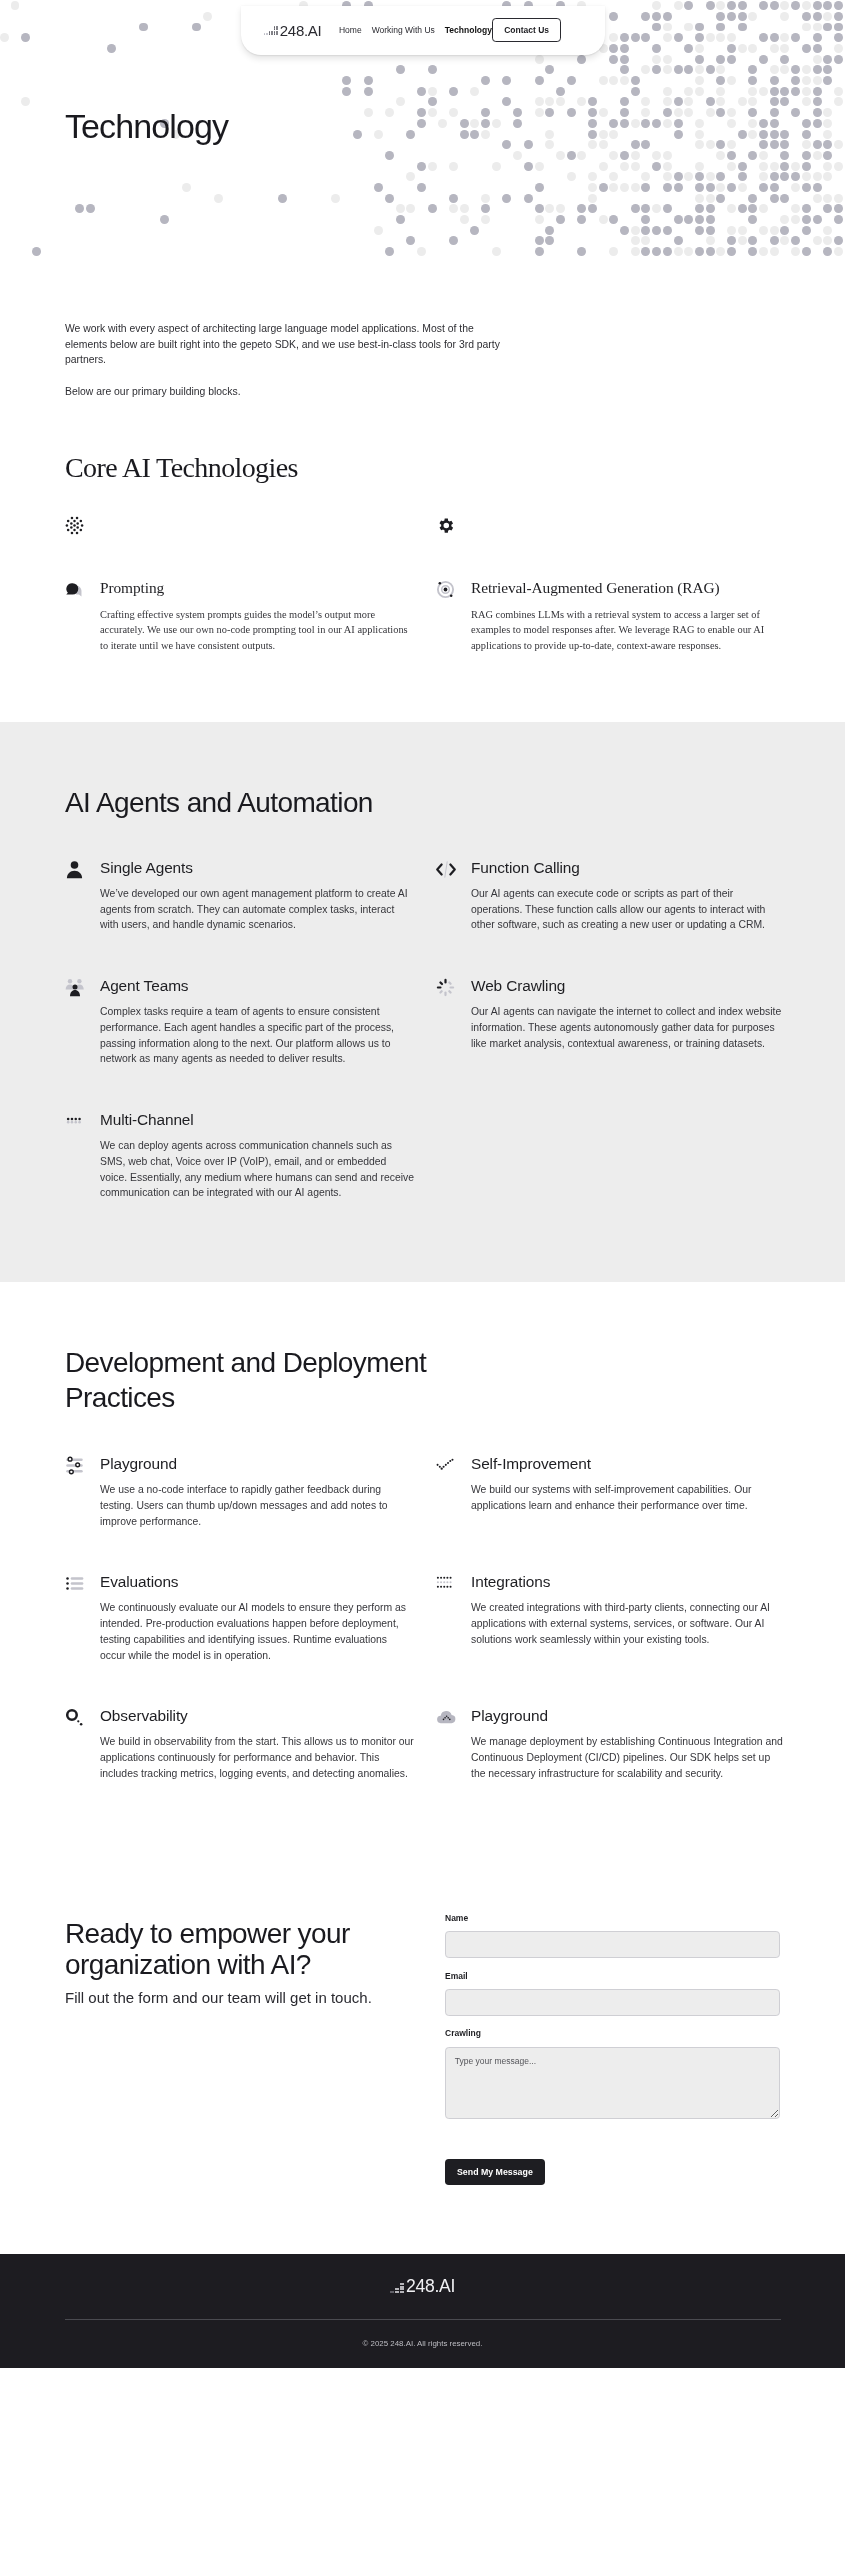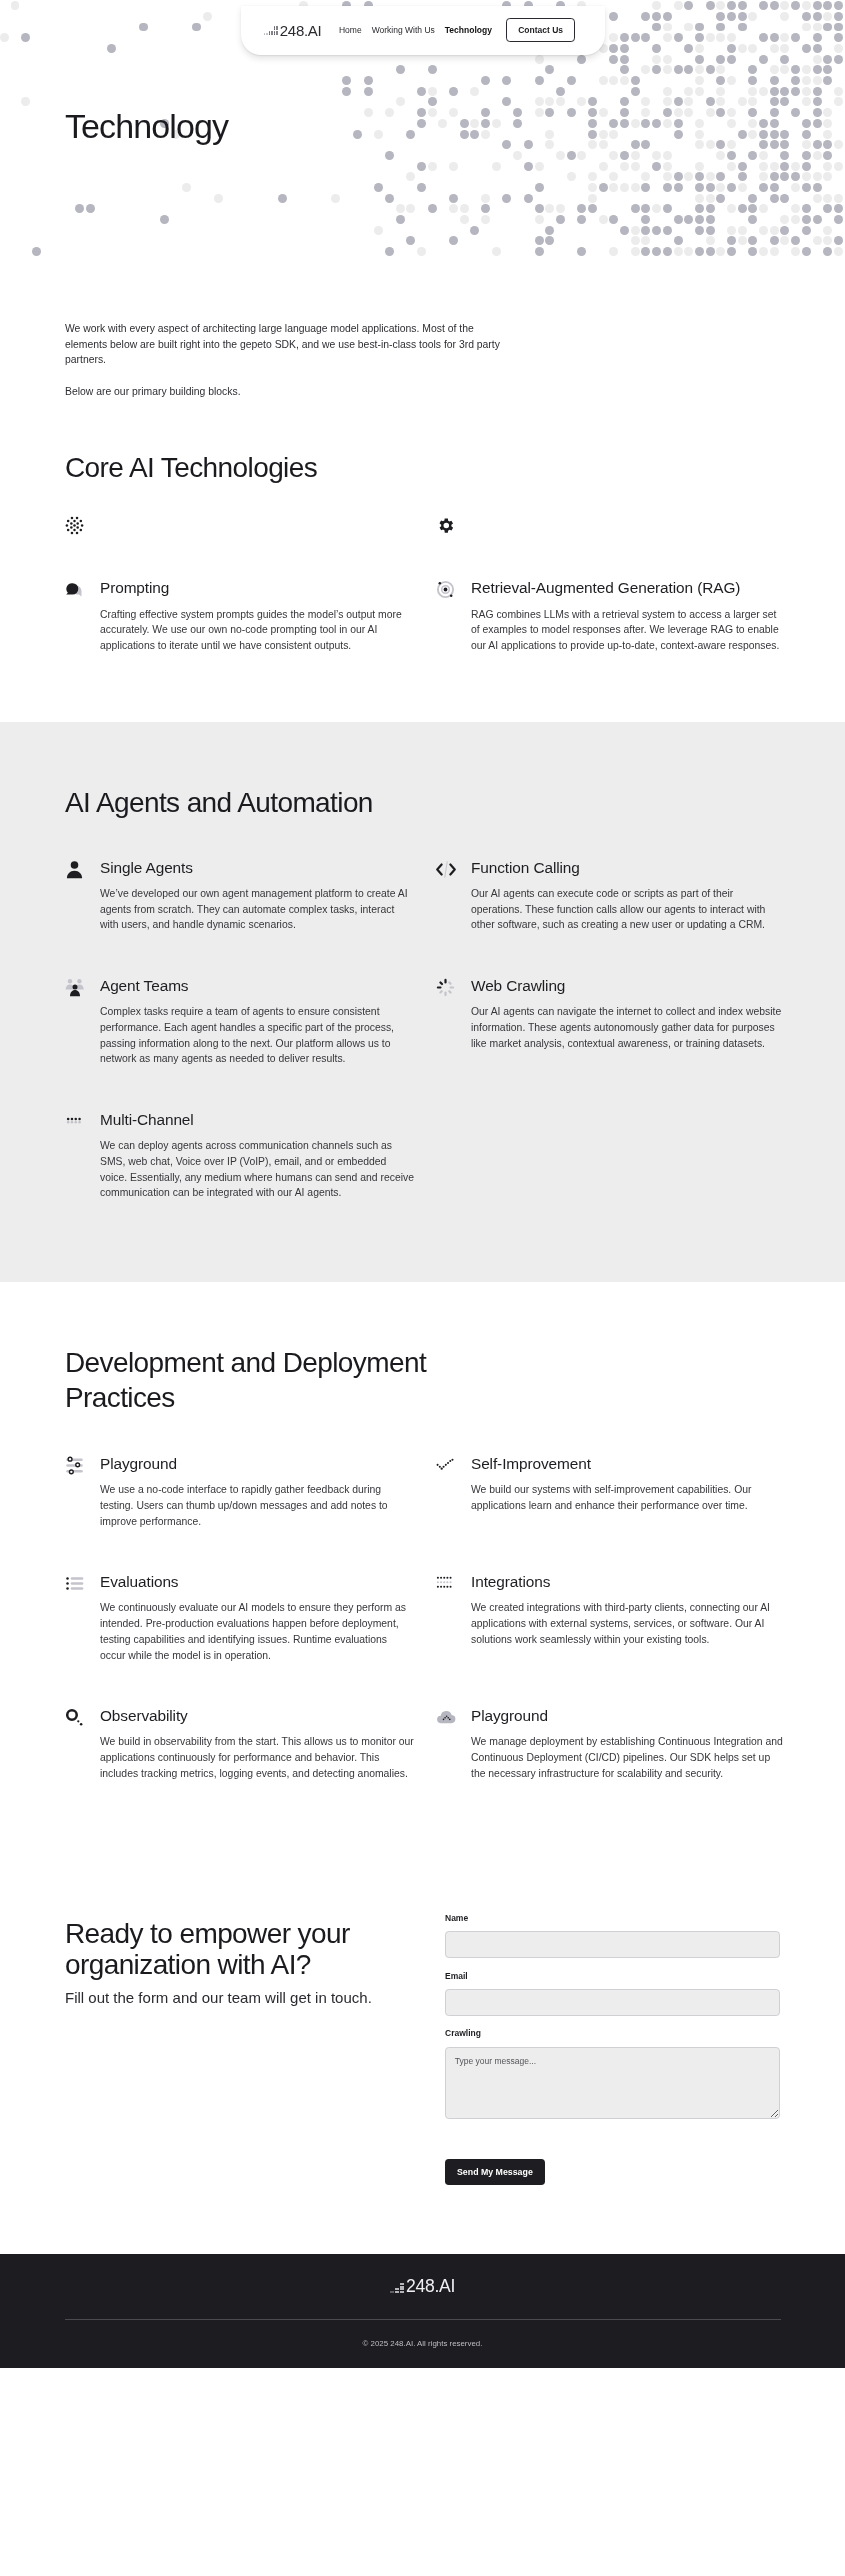--- a/index.html
+++ b/index.html
@@ -16,39 +16,39 @@
   .nav { position: absolute; left: 241px; top: 5.7px; width: 364px; height: 49px; background: #ffffff;
          border-radius: 0 0 20px 20px; box-shadow: 0 3.8px 6.3px rgba(0,0,0,0.10), 0 0.6px 1.3px rgba(0,0,0,0.08);
          display: flex; align-items: center; padding-left: 22.6px; z-index: 5; }
   .logo { display: flex; align-items: flex-end; gap: 1.9px; }
   .logo-mark { display: grid; grid-template-columns: repeat(6, 1.9px); grid-template-rows: repeat(4, 1.9px); gap: 0.6px; margin-bottom: 2.5px; }
   .logo-mark span { width: 1.9px; height: 1.9px; border-radius: 50%; }
   .logo-text { font-size: 15px; font-weight: 300; letter-spacing: -0.3px; line-height: 1; color: #2a2a30; }
   .nav-links { display: flex; gap: 10px; margin-left: 17.6px; font-size: 8.5px; color: #2a2a30; }
   .nav-links a { text-decoration: none; color: inherit; cursor: pointer; }
   .nav-links a.active { font-weight: 700; color: #111; }
-  .contact-btn { margin-left: 14px; border: 0.8px solid #2a2a30; border-radius: 3.8px; padding: 6.3px 11.3px; font-size: 8.5px; font-weight: 700; background: #fff; color: #1e1e22; cursor: pointer; font-family: inherit; }
+  .contact-btn { margin-left: 0; border: 0.8px solid #2a2a30; border-radius: 3.8px; padding: 6.3px 11.3px; font-size: 8.5px; font-weight: 700; background: #fff; color: #1e1e22; cursor: pointer; font-family: inherit; }
 
   .hero-title { position: absolute; left: 65px; top: 107px; font-size: 34px; font-weight: 500; letter-spacing: -0.9px; color: #1a1a1f; z-index: 4; }
 
   
   .container { width: 845px; padding: 0 65px; }
   .intro { padding-top: 25px; width: 440px; font-size: 10.4px; line-height: 15.7px; color: #2e2e33; }
   .intro p + p { margin-top: 15.7px; }
 
   .section-title { font-size: 28px; font-weight: 500; letter-spacing: -0.6px; line-height: 35px; color: #1a1a1f; }
   .grid { display: grid; grid-template-columns: 371px 371px; column-gap: 0; }
   .feature { display: flex; margin-bottom: 43px; }
   .f-icon { width: 35px; flex-shrink: 0; padding-top: 1.9px; }
   .f-icon svg { display: block; }
   .f-body { width: 327px; }
   .f-title { font-size: 15.4px; font-weight: 400; color: #1e1e22; line-height: 20px; letter-spacing: -0.1px; }
   .f-desc { margin-top: 8.2px; font-size: 10.4px; line-height: 15.7px; color: #36363b; width: 314px; }
 
-  .sec-core { padding-top: 50px; padding-bottom: 25px; }
+  .sec-core { padding-top: 50px; padding-bottom: 25px; font-family: Liberation Serif, serif; }
   .sec-core .section-title { margin-bottom: 30px; }
 
   .sec-agents { background: #ededed; padding-top: 63px; padding-bottom: 38px; margin-top: 0; }
   .sec-agents .section-title { margin-bottom: 38px; }
 
   .sec-dev { padding-top: 63px; padding-bottom: 63px; }
   .sec-dev .section-title { margin-bottom: 39px; }
 
   
   .contact { display: flex; padding-top: 12.6px; padding-bottom: 69px; }

